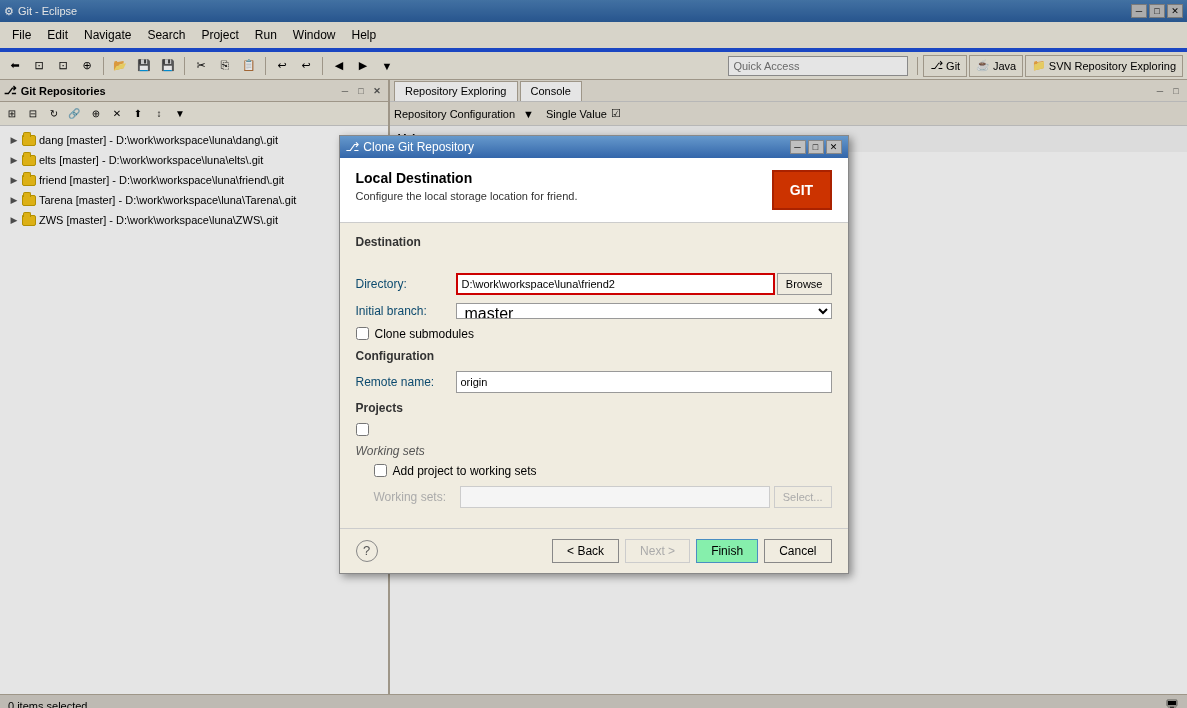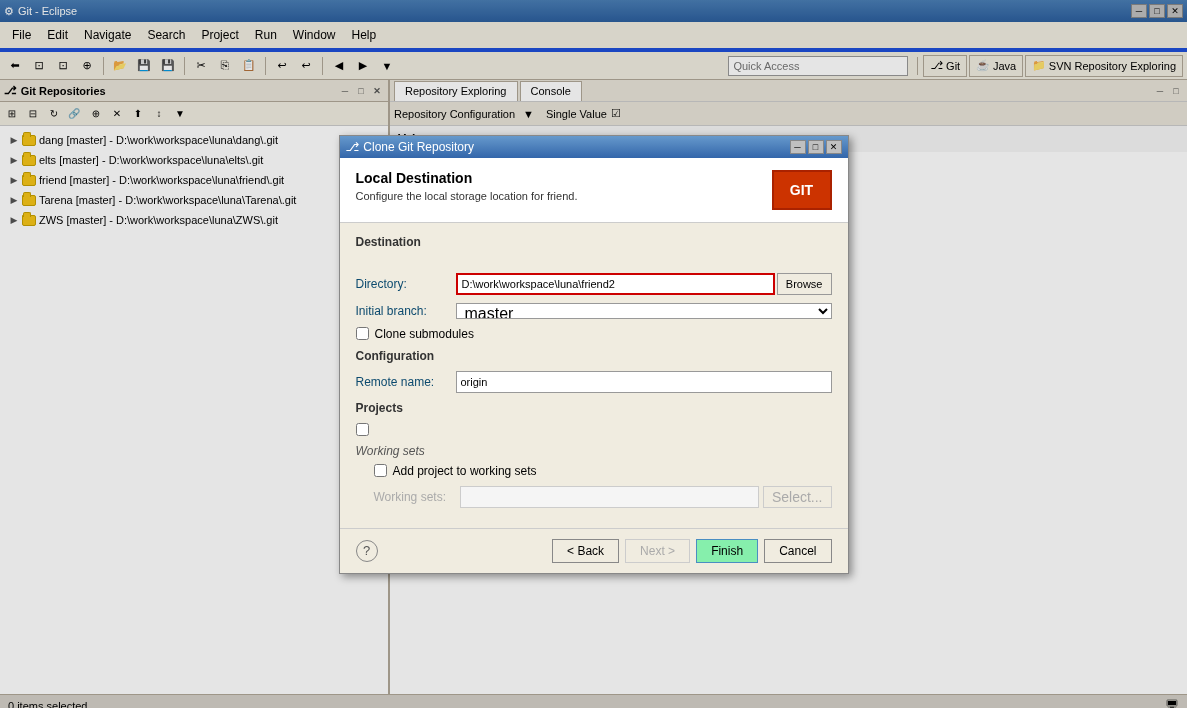--- a/index.html
+++ b/index.html
@@ -423,21 +423,21 @@
       border: 1px solid #ccc;
       background: #f5f5f5;
       font-size: 11px;
       color: #aaa;
     }
     .select-btn {
       height: 22px;
       padding: 0 8px;
       background: #f0ece0;
       border: 1px solid #ccc;
-      font-size: 14px;
+      font-size: 11px;
       cursor: pointer;
       color: #aaa;
     }
 
     
     .dialog-footer {
       background: #f0ece0;
       border-top: 1px solid #ccc;
       padding: 10px 16px;
       display: flex;

